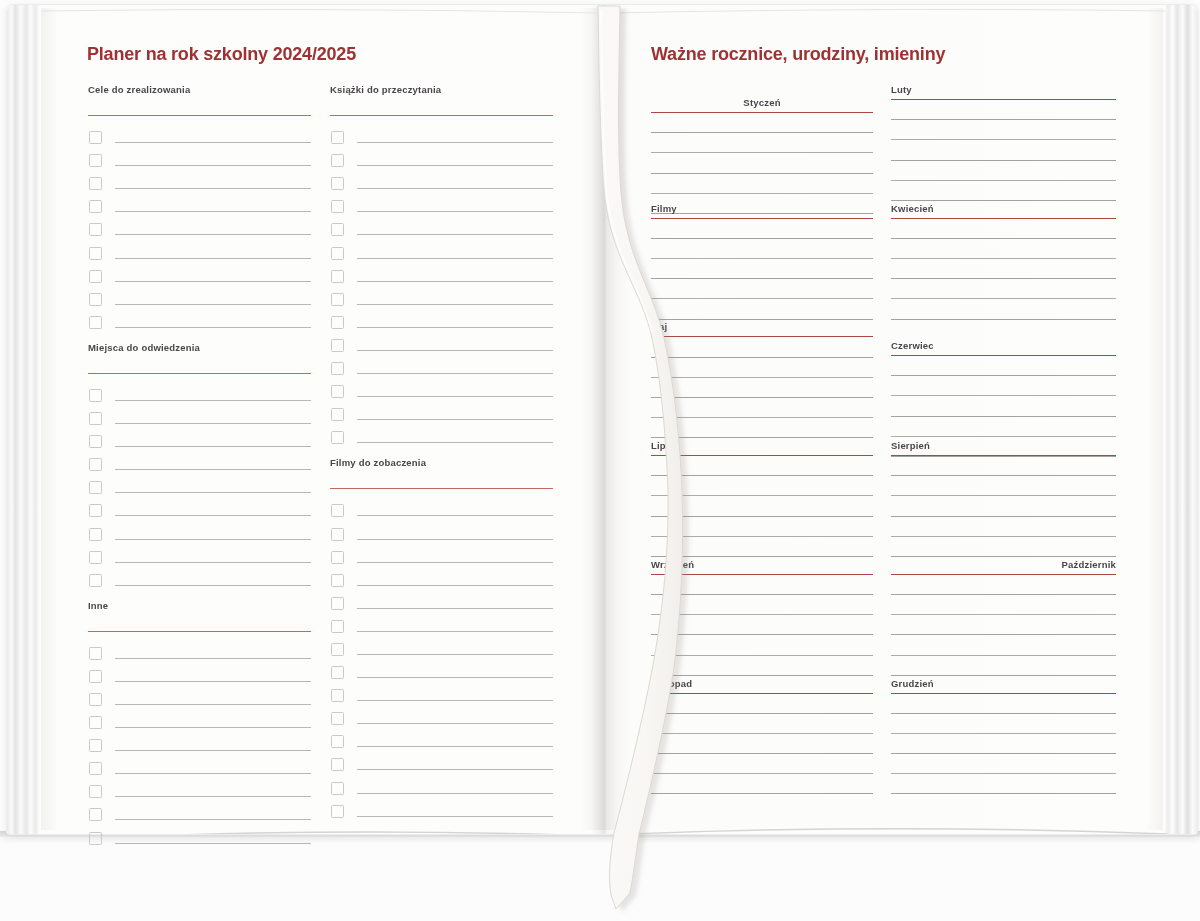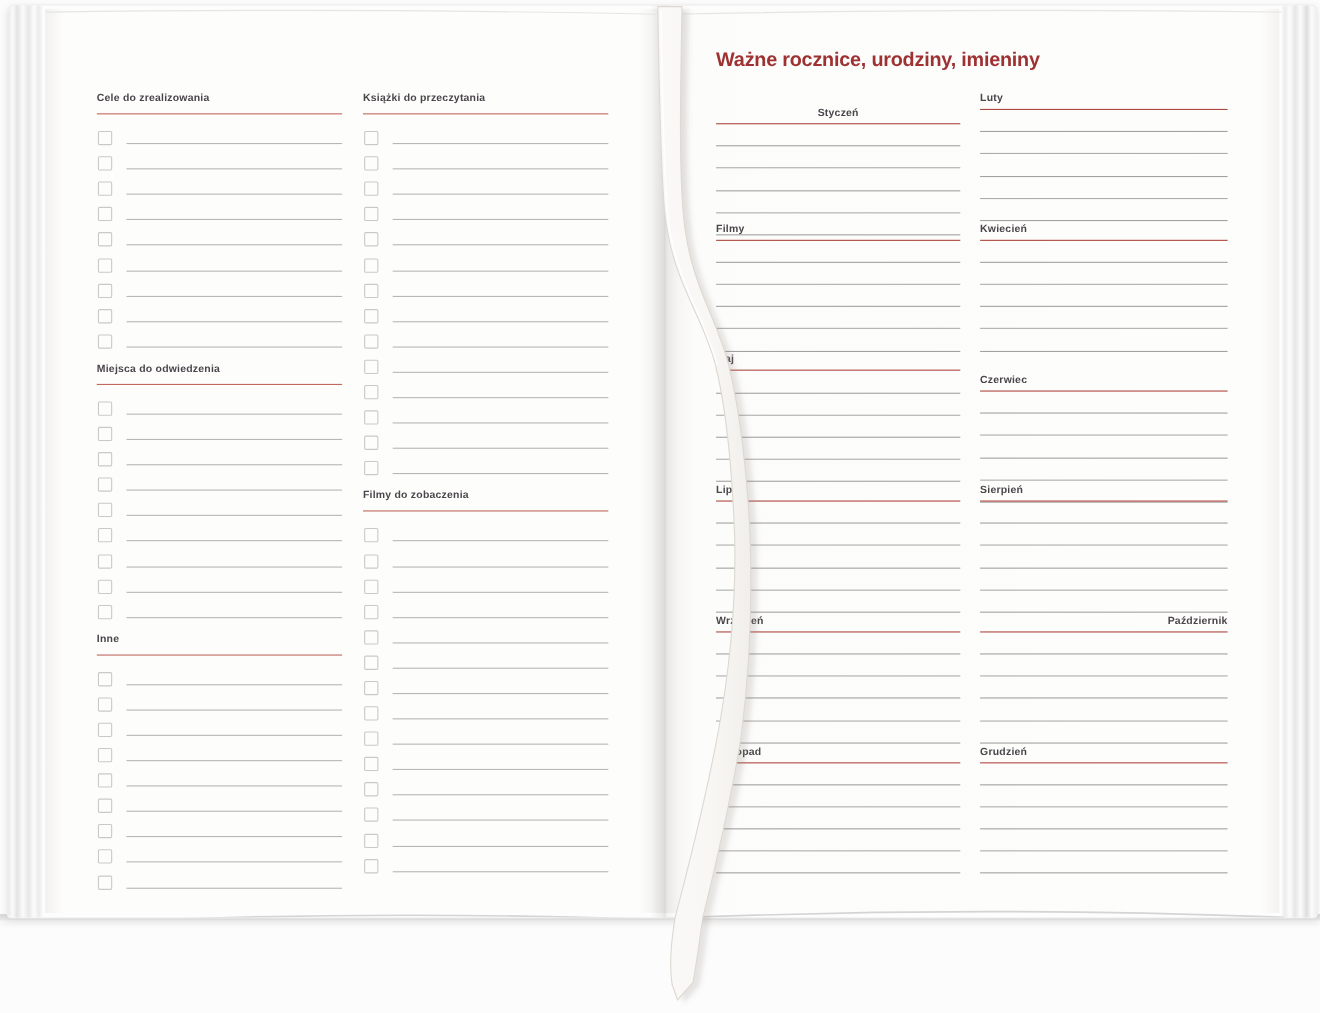--- a/index.html
+++ b/index.html
@@ -55,21 +55,21 @@
     color:#9e3233;
   }
   .page-left .page-title{left:46px;}
   .page-right .page-title{left:48px;}
 
   
   .col{position:absolute;top:76px;width:223px;}
   .sec-h{
     font-size:9.5px;font-weight:bold;letter-spacing:.2px;line-height:11px;
     color:#4a454a;
-    padding-bottom:8px;border-bottom:1px solid #c4685d;
+    padding-bottom:20px;border-bottom:1px solid #c4685d;
     margin:12px 0 6px 0;
   }
   .sec-h:first-child{margin-top:0;}
   .crow{position:relative;height:23.1px;}
   .cb{
     position:absolute;left:1px;bottom:1px;width:11px;height:11px;
     border:1px solid #c9c9c9;border-radius:1.5px;background:transparent;
   }
   .wl{position:absolute;left:27px;right:0;bottom:2px;border-bottom:1px solid #b7b7b7;}
 
@@ -92,20 +92,21 @@
 
 <div class="scene">
 
   <div class="desk-band"></div>
 
   <div class="book">
     <div class="stack stack-left"></div>
     <div class="stack stack-right"></div>
 
     <div class="page page-left">
+      <h1 class="page-title">Planer na rok szkolny 2024/2025</h1>
       <div class="col" style="left:47px">
           <div class="sec-h">Cele do zrealizowania</div>
           <div class="crow">
             <span class="cb"></span>
             <span class="wl"></span>
           </div>
           <div class="crow">
             <span class="cb"></span>
             <span class="wl"></span>
           </div>

